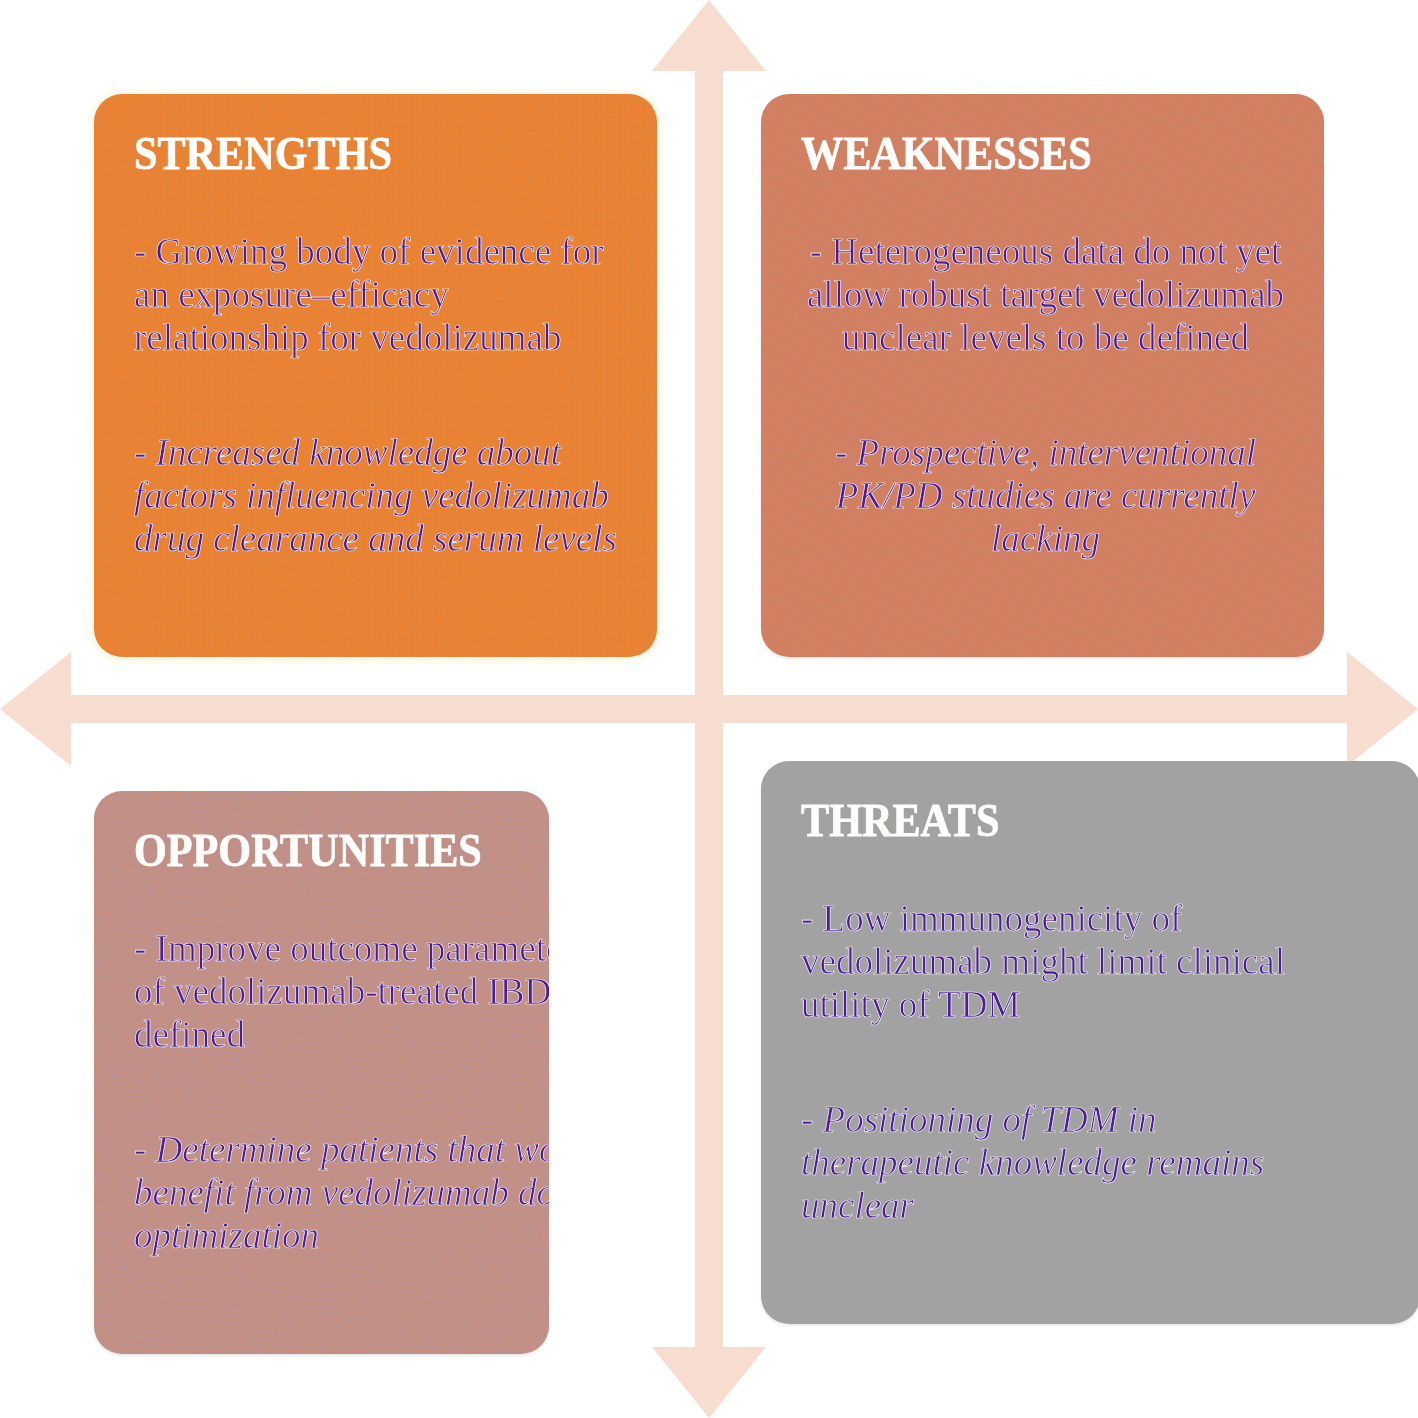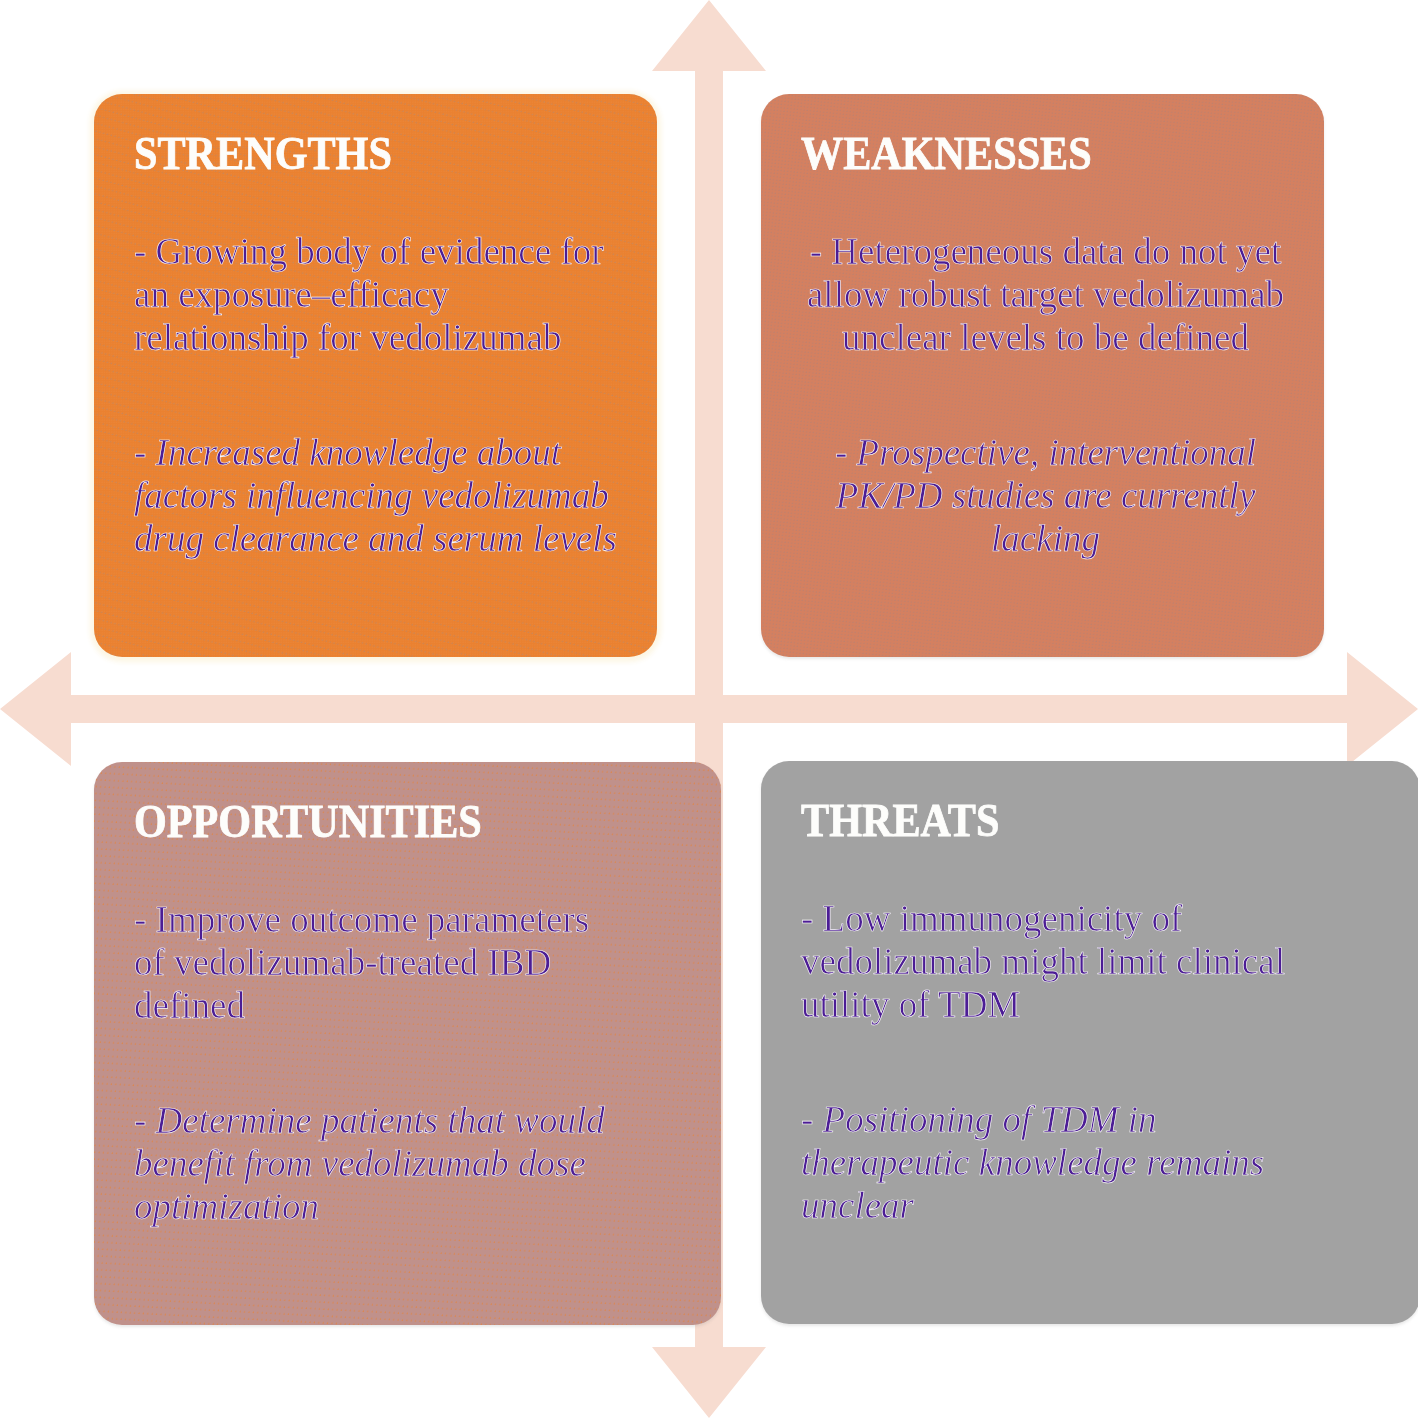--- a/index.html
+++ b/index.html
@@ -25,21 +25,21 @@
        background-image:
          radial-gradient(circle at 1.1px 1.1px, rgba(130,132,150,.26) 0.55px, rgba(0,0,0,0) 0.95px);
        background-size:3.3px 3.3px;}
   .q-opportunities .tex{transform:rotate(3deg);
        background-image:
          radial-gradient(circle at 1.2px 1.2px, rgba(234,129,48,.62) 0.6px, rgba(0,0,0,0) 1.0px);
        background-size:4.4px 6.9px;}
   .q-strengths{left:94px;top:94px;width:563px;height:563px;background:#ea8130;
                box-shadow:0 1px 5px 4px rgba(252,246,227,0.98);}
   .q-weaknesses{left:761px;top:94px;width:563px;height:563px;background:#d48060;text-align:center;}
-  .q-opportunities{left:94px;top:762px;width:627px;height:563px;background:#c0918b;}
+  .q-opportunities{left:94px;top:791px;width:455px;height:563px;background:#c0918b;}
   .q-threats{left:761px;top:761px;width:659px;height:563px;background:#a2a2a2;}
   .qtitle{position:absolute;left:40px;top:38px;font-weight:bold;font-size:45.5px;
           line-height:44px;color:#fdfdfb;-webkit-text-stroke:0.8px #fdfdfb;white-space:nowrap;
           transform:scaleX(0.927);transform-origin:0 50%;}
   .qbody{position:absolute;left:40px;top:100px;width:489px;font-size:37px;line-height:43px;
          color:#4c1d95;margin-top:36px;-webkit-text-stroke:0.62px #fdfdfb;}
   .qbody p{margin:0 0 72px 0;}
   .qbody p:last-child{margin-bottom:0;font-style:italic;}
 </style>
 </head>

